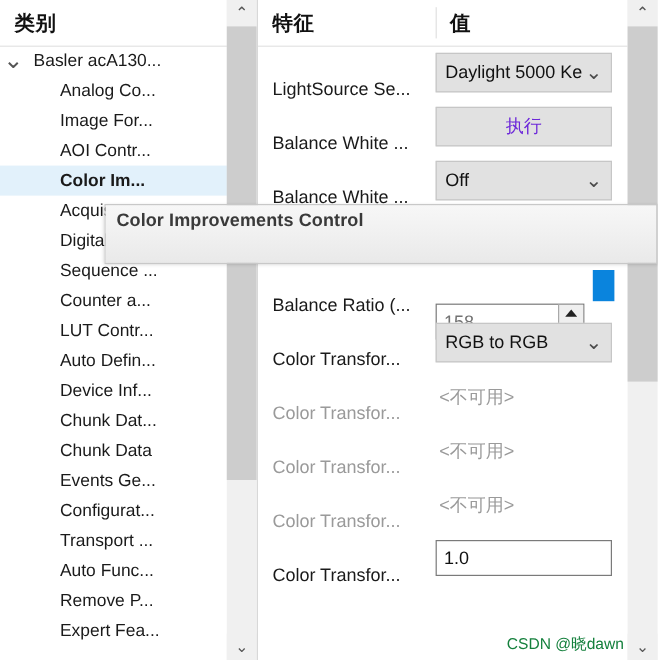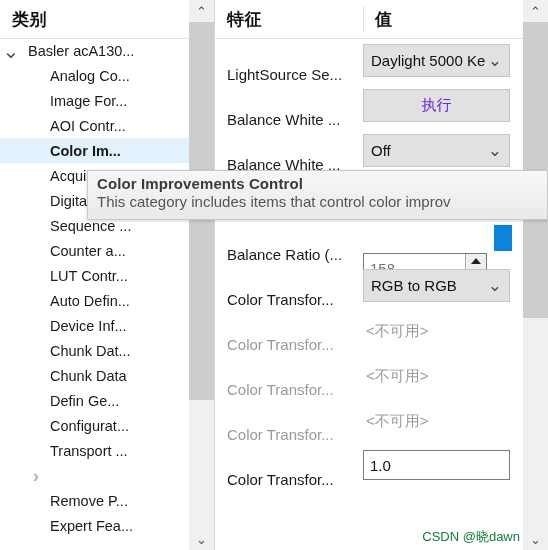--- a/index.html
+++ b/index.html
@@ -231,35 +231,36 @@
           <span class="cat-label">Chunk Dat...</span>
           <span class="chev" style="font-size: 19px;">›</span>
         </div>
         <div class="cat-row indent">
           <span class="twisty"></span>
           <span class="cat-label">Chunk Data</span>
           <span class="chev" style="font-size: 19px;">›</span>
         </div>
         <div class="cat-row indent">
           <span class="twisty"></span>
-          <span class="cat-label">Defin Ge...</span>
+          <span class="cat-label">Events Ge...</span>
           <span class="chev" style="font-size: 19px;">›</span>
         </div>
         <div class="cat-row indent">
           <span class="twisty"></span>
           <span class="cat-label">Configurat...</span>
           <span class="chev" style="font-size: 19px;">›</span>
         </div>
         <div class="cat-row indent">
           <span class="twisty"></span>
           <span class="cat-label">Transport ...</span>
           <span class="chev" style="font-size: 19px;">›</span>
         </div>
         <div class="cat-row indent">
           <span class="twisty"></span>
+          <span class="cat-label">Auto Func...</span>
           <span class="chev" style="font-size: 19px;">›</span>
         </div>
         <div class="cat-row indent">
           <span class="twisty"></span>
           <span class="cat-label">Remove P...</span>
           <span class="chev" style="font-size: 19px;">›</span>
         </div>
         <div class="cat-row indent">
           <span class="twisty"></span>
           <span class="cat-label">Expert Fea...</span>
@@ -369,18 +370,17 @@
   </div>
 
   <div class="sbar" id="feat-sbar">
     <div class="arrow up">⌃</div>
     <div class="thumb" id="feat-thumb"></div>
     <div class="arrow down">⌄</div>
   </div>
 
   <div id="tooltip">
     <div id="tt-title">Color Improvements Control</div>
-    <div id="tt-body">This category includes items that control color improv</div>
   </div>
 
   <div id="watermark">CSDN @晓dawn</div>
 
 </div>
 
 </body></html>

